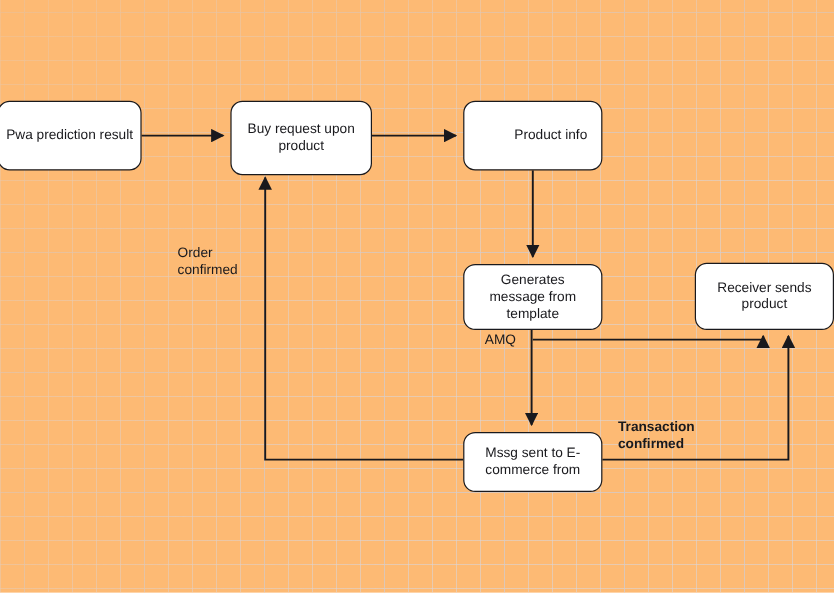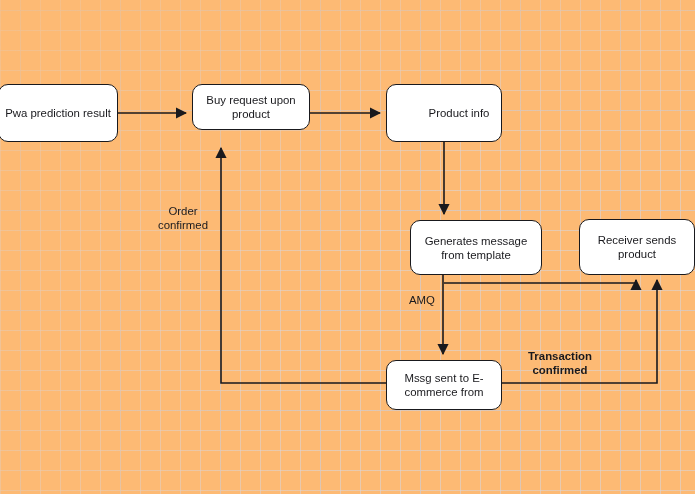--- a/index.html
+++ b/index.html
@@ -45,21 +45,21 @@
     justify-content: center;
     text-align: center;
     padding: 2px 6px;
     z-index: 3;
   }
   .edge-label {
     position: absolute;
     color: #19191d;
     font-size: 11.4px;
     line-height: 14px;
-    text-align: center;
+    text-align: left;
     background: transparent;
     z-index: 4;
     white-space: pre-line;
   }
   svg#edges {
     position: absolute;
     left: 0; top: 0;
     width: 695px; height: 494px;
     z-index: 2;
     overflow: visible;
@@ -91,41 +91,41 @@
 
     <path d="M 502 383 L 657 383 L 657 280" fill="none" stroke="#19191d" stroke-width="1.6" marker-end="url(#arrow)"></path>
 
     <path d="M 386 383 L 221 383 L 221 148" fill="none" stroke="#19191d" stroke-width="1.6" marker-end="url(#arrow)"></path>
   </svg>
 
   <div class="node" style="left:-2px; top:84px; width:120px; height:58px;">
     <span>Pwa prediction result</span>
   </div>
 
-  <div class="node" style="left:192px; top:84px; width:118px; height:46px;">
+  <div class="node" style="left:192px; top:84px; width:118px; height:62px;">
     <span>Buy request upon product</span>
   </div>
 
   <div class="node" style="left:386px; top:84px; width:116px; height:58px;padding-left:36px;">
     <span>Product info</span>
   </div>
 
-  <div class="node" style="left:410px; top:220px; width:132px; height:55px;">
+  <div class="node" style="left:386px; top:220px; width:116px; height:55px;">
     <span>Generates message from template</span>
   </div>
 
   <div class="node" style="left:579px; top:219px; width:116px; height:56px;">
     <span>Receiver sends product</span>
   </div>
 
   <div class="node" style="left:386px; top:360px; width:116px; height:50px;">
     <span>Mssg sent to E-commerce from</span>
   </div>
 
   <div class="edge-label" style="left:148px; top:204px; width:70px;">Order
 confirmed</div>
 
-  <div class="edge-label" style="left:404px; top:293px; width:36px;">AMQ</div>
+  <div class="edge-label" style="left:404px; top:277px; width:36px;">AMQ</div>
 
   <div class="edge-label" style="left:515px; top:349px; width:90px;font-weight:bold;">Transaction
 confirmed</div>
 
 </div>
 
 </body></html>

